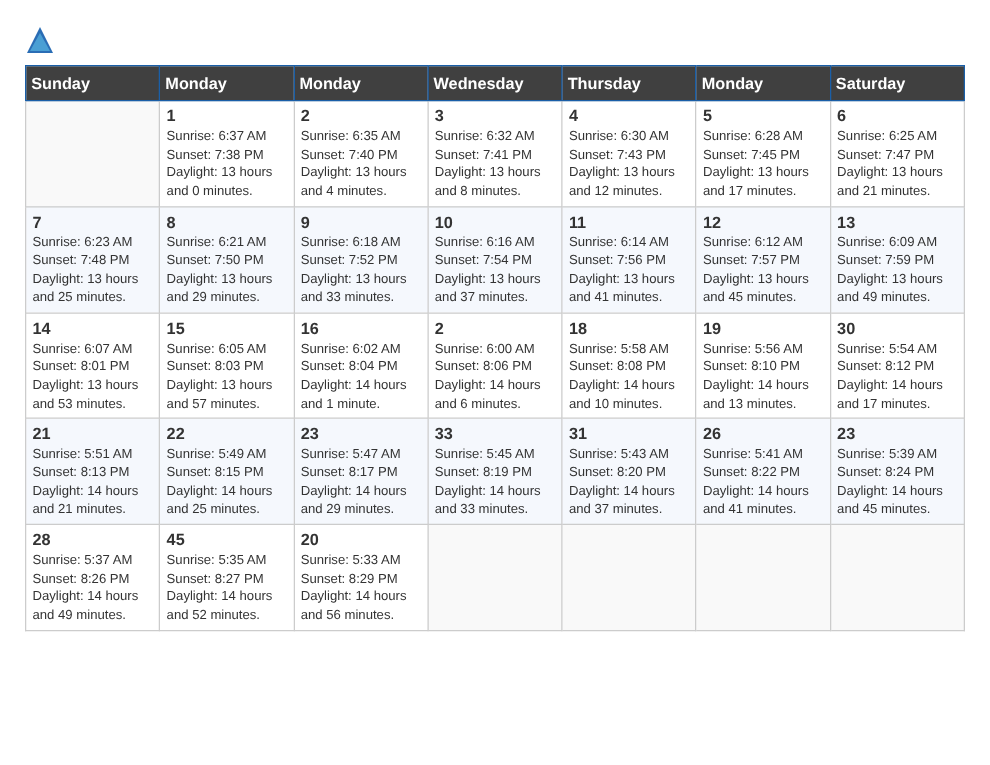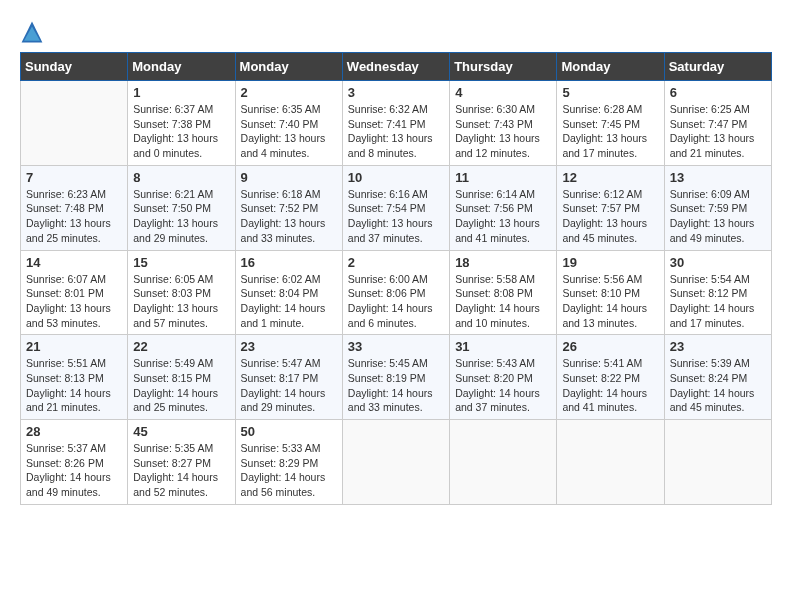--- a/index.html
+++ b/index.html
@@ -247,21 +247,21 @@
       <tr>
         <td>
           <span class="day-num">28</span>
           <div class="cell-info">Sunrise: 5:37 AM<br>Sunset: 8:26 PM<br>Daylight: 14 hours<br>and 49 minutes.</div>
         </td>
         <td>
           <span class="day-num">45</span>
           <div class="cell-info">Sunrise: 5:35 AM<br>Sunset: 8:27 PM<br>Daylight: 14 hours<br>and 52 minutes.</div>
         </td>
         <td>
-          <span class="day-num">50</span>
+          <span class="day-num">20</span>
           <div class="cell-info">Sunrise: 5:33 AM<br>Sunset: 8:29 PM<br>Daylight: 14 hours<br>and 56 minutes.</div>
         </td>
         <td class="empty-cell"></td>
         <td class="empty-cell"></td>
         <td class="empty-cell"></td>
         <td class="empty-cell"></td>
       </tr>
     </tbody>
 </table>
 

